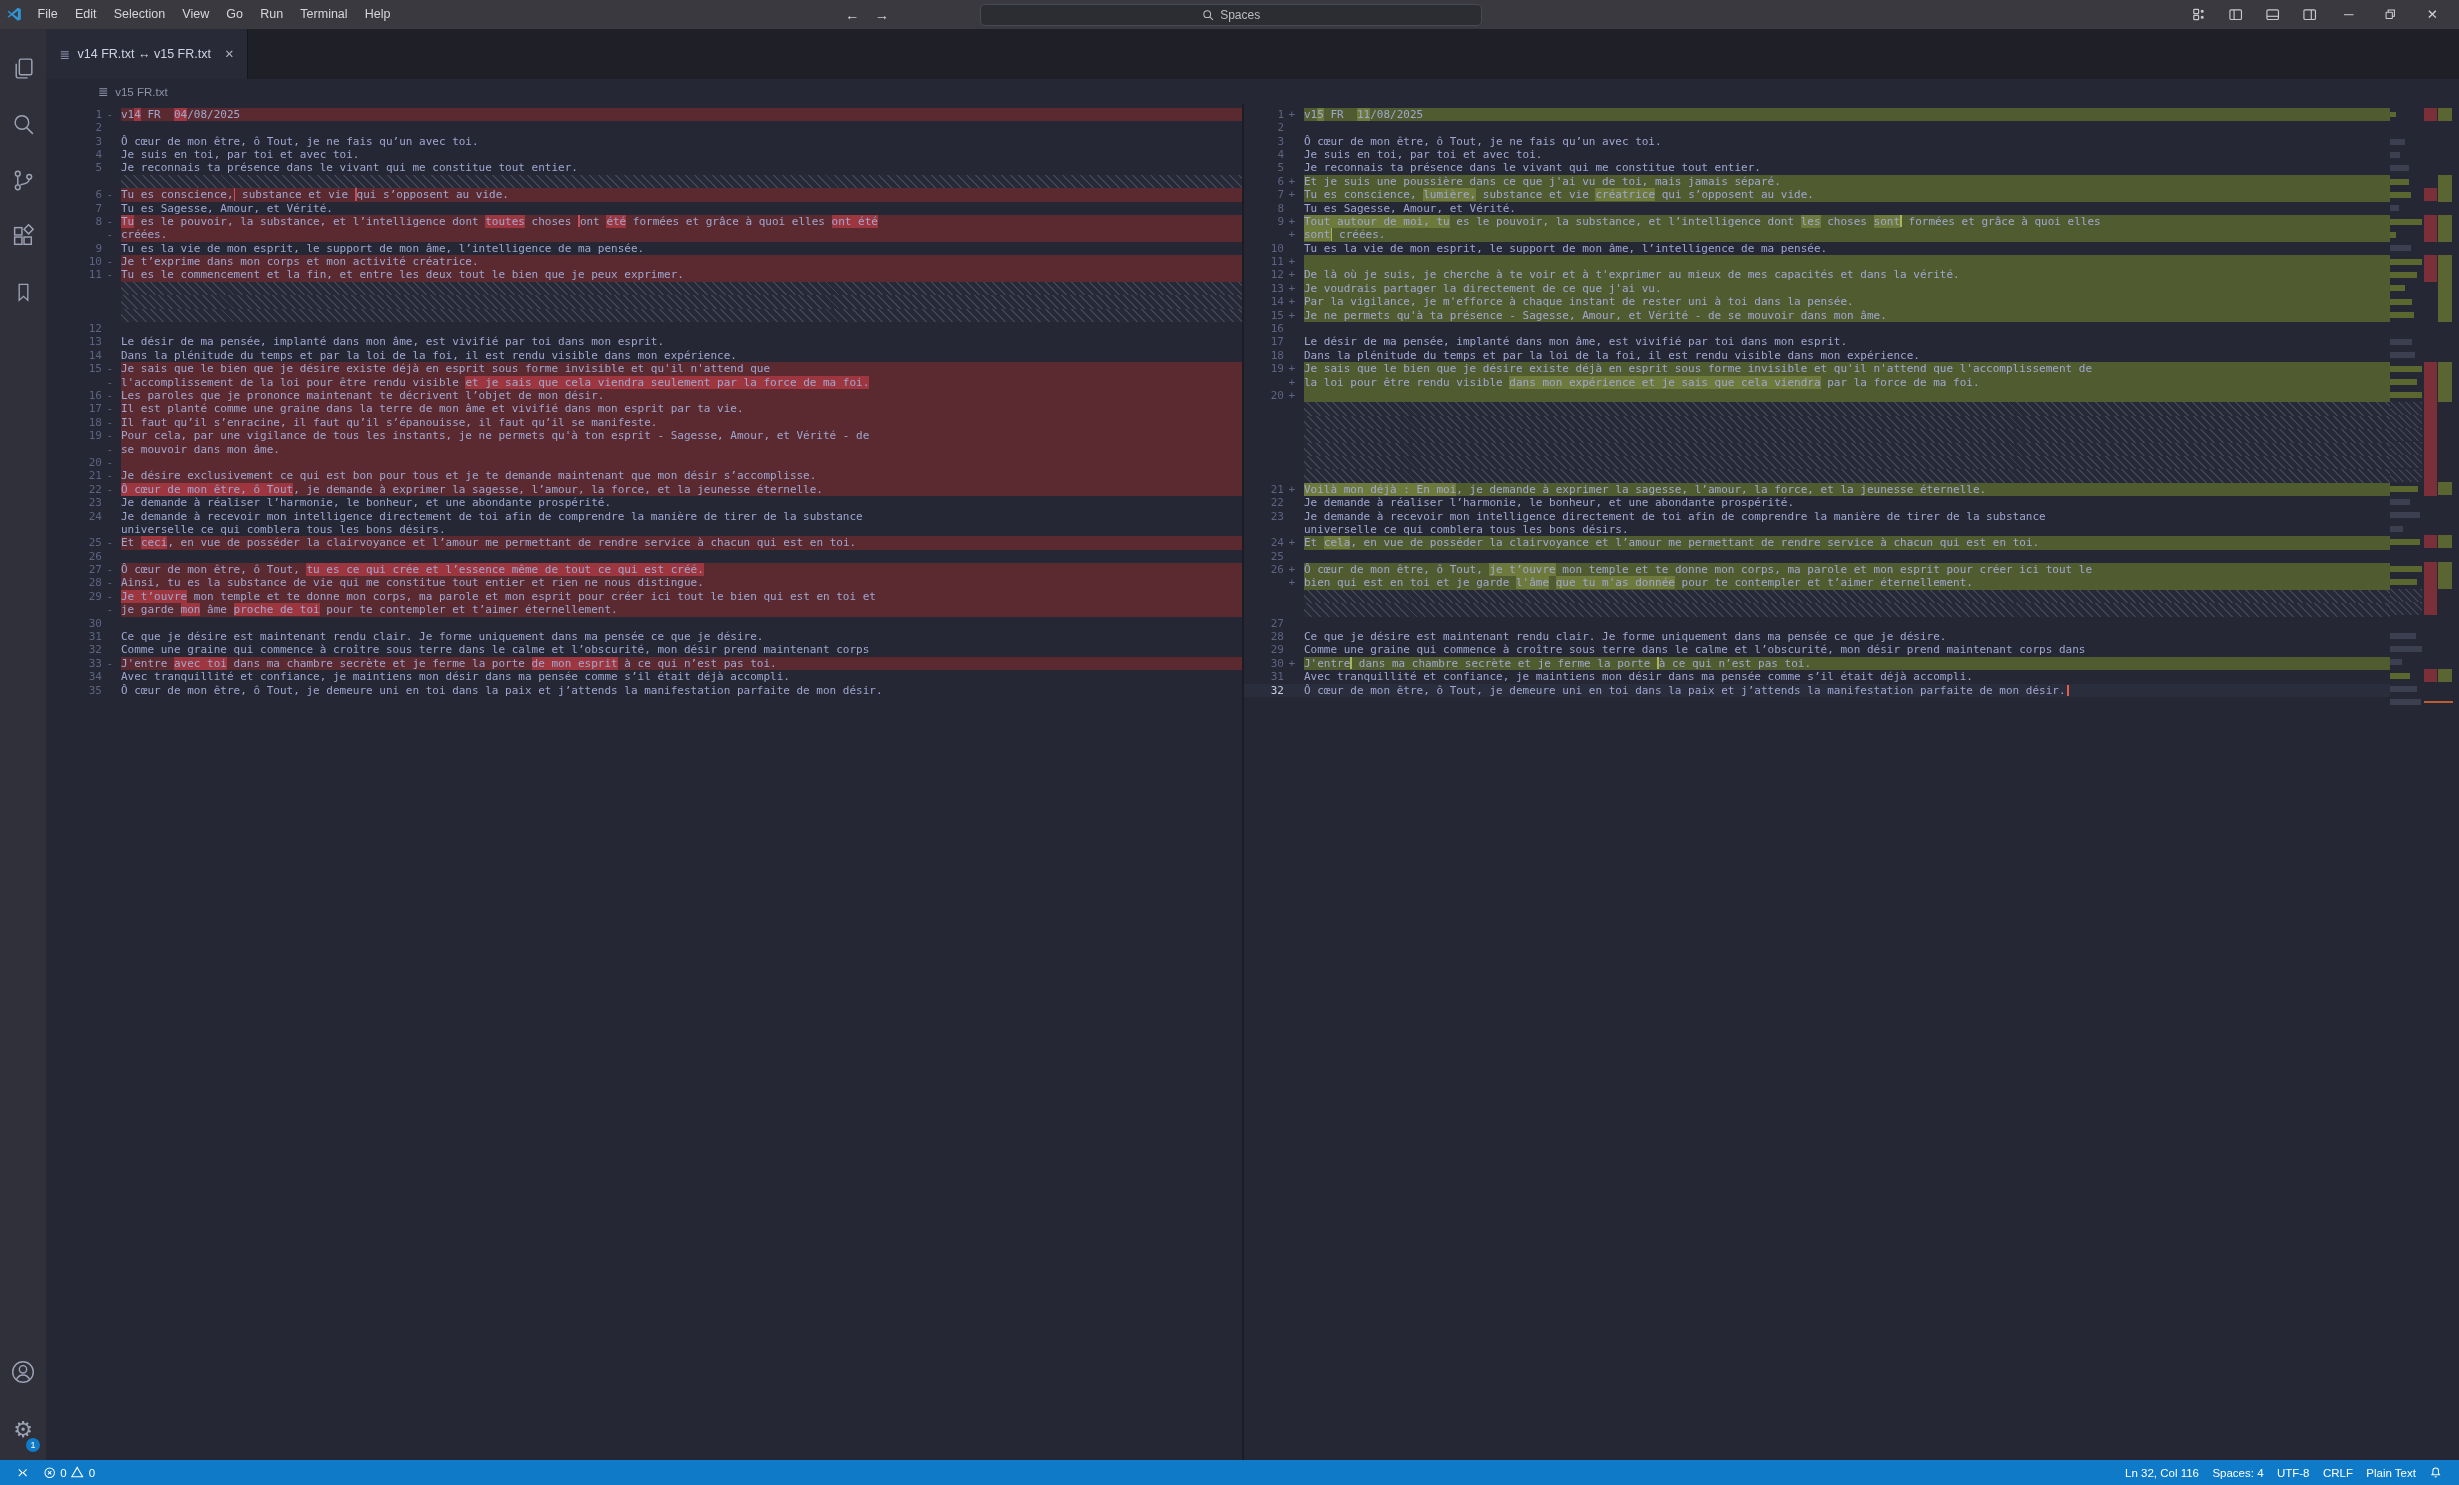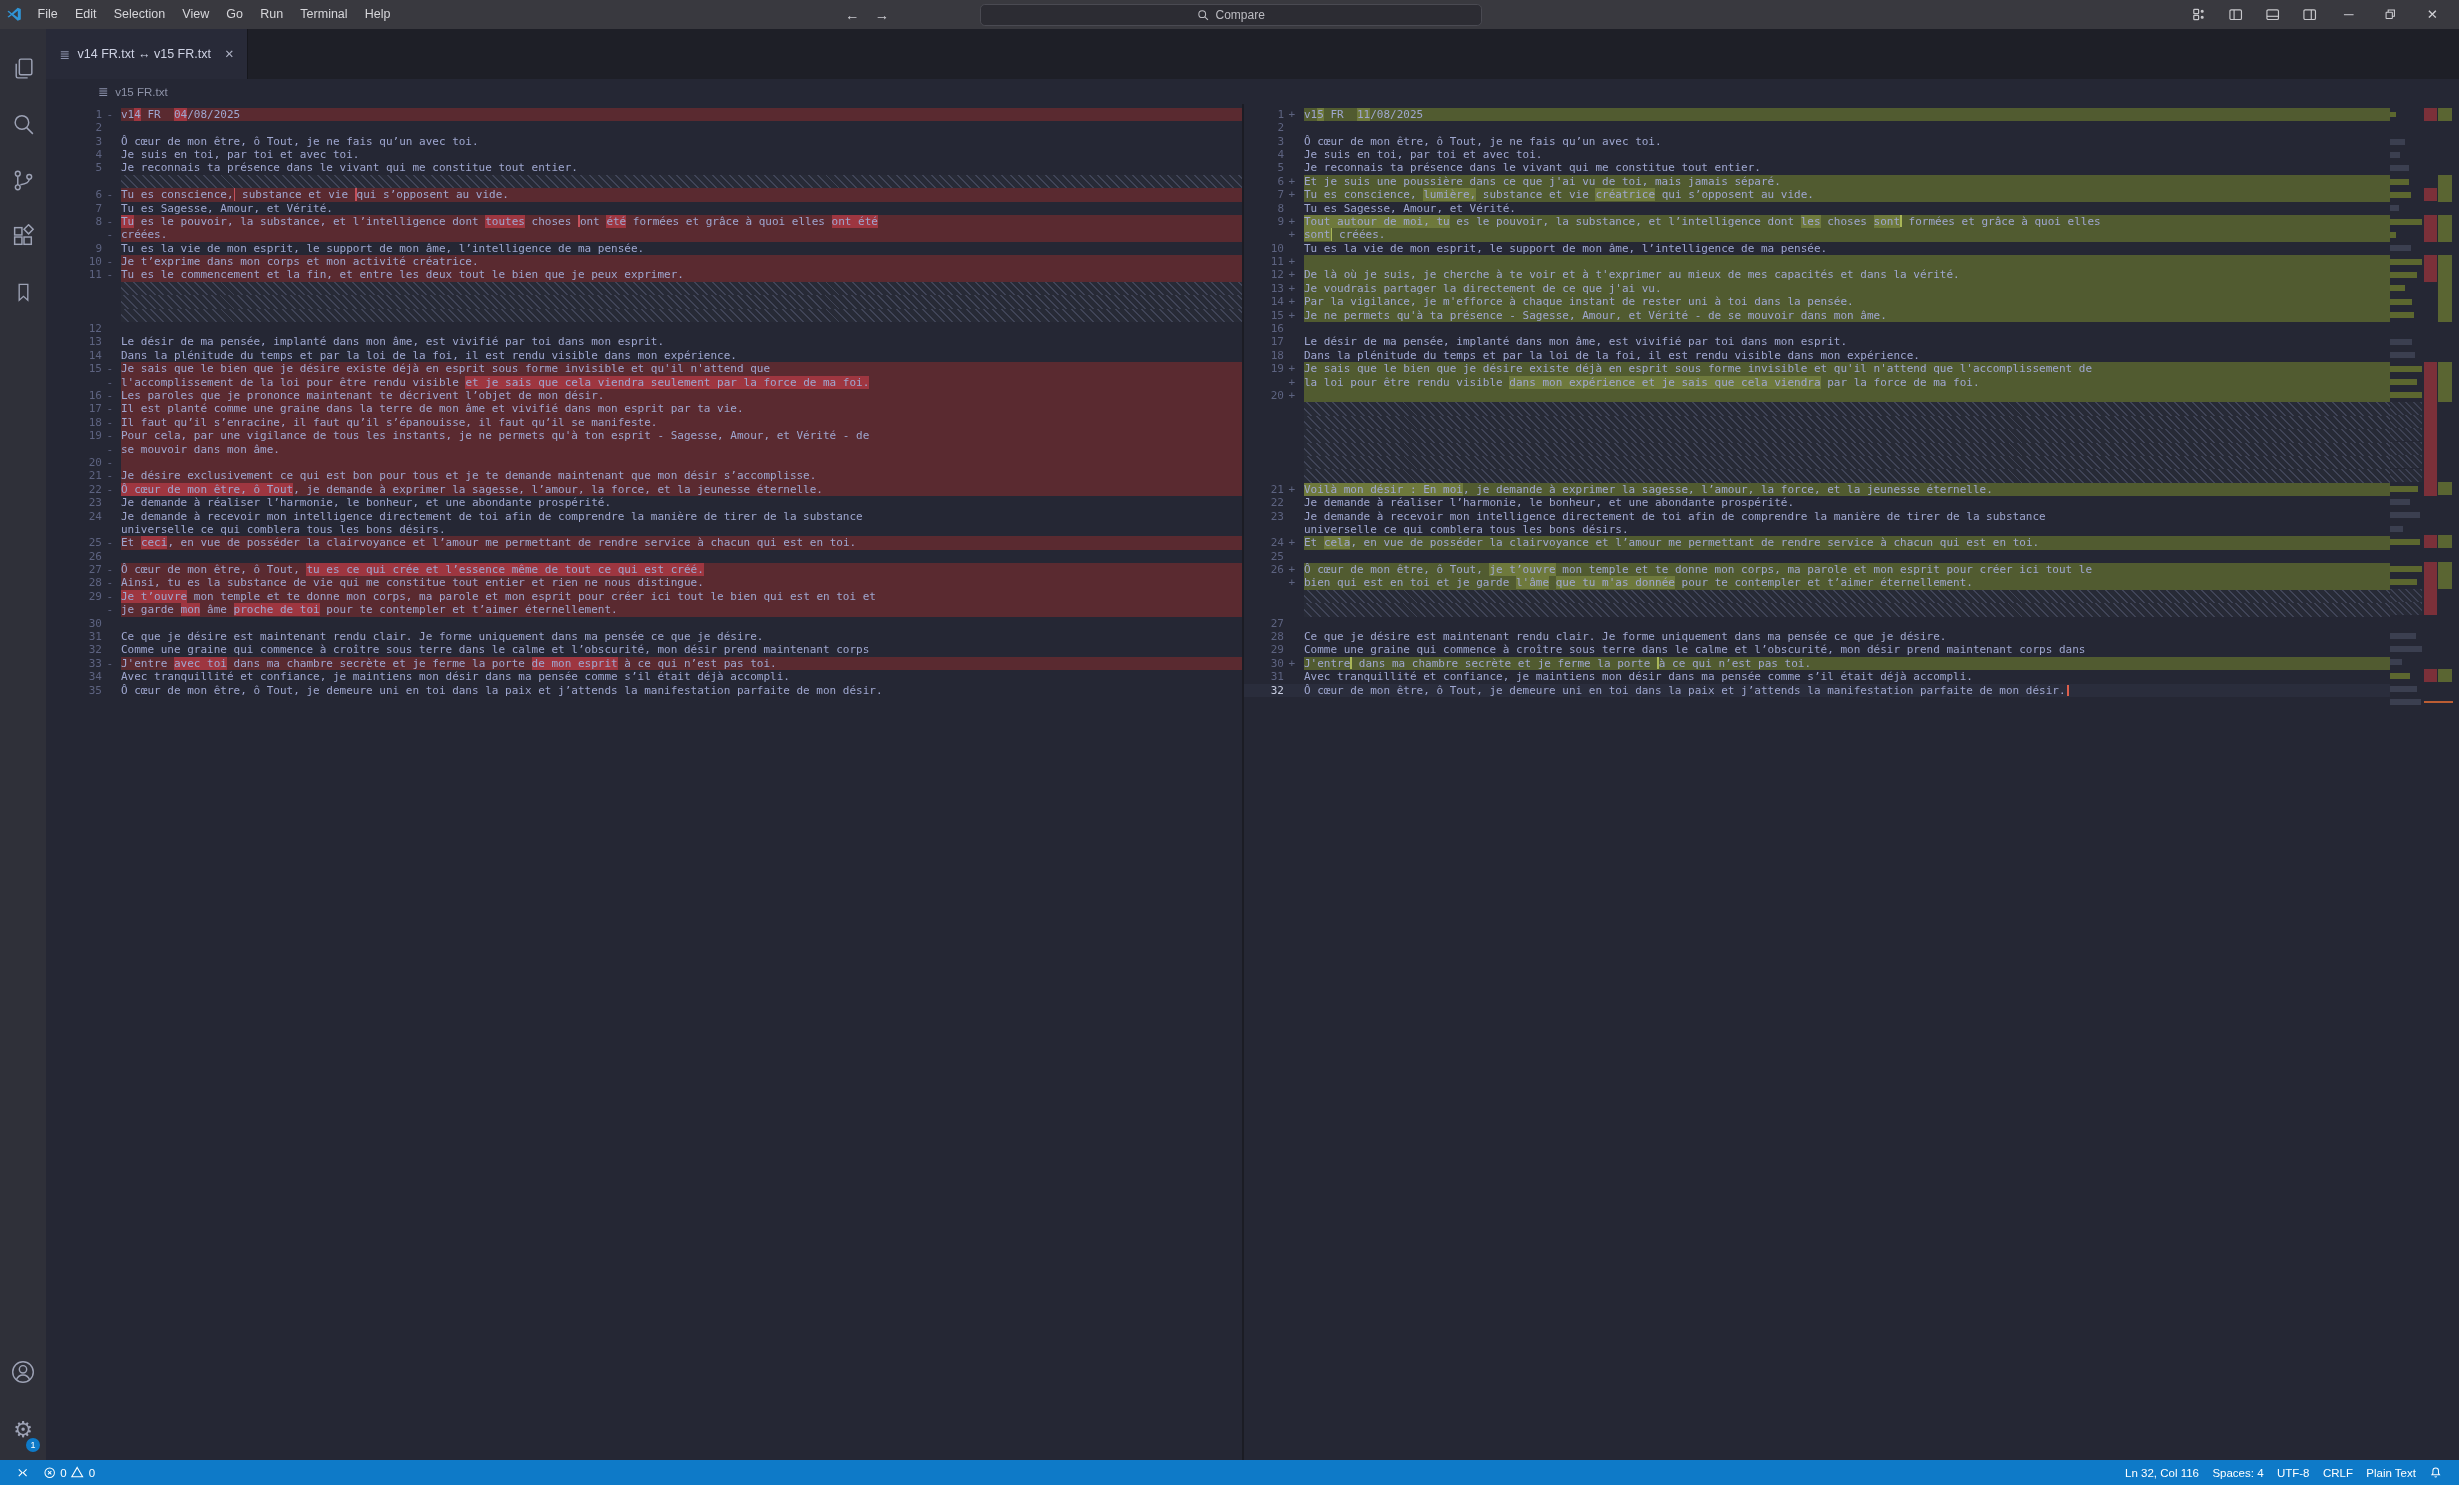--- a/index.html
+++ b/index.html
@@ -89,21 +89,21 @@
     </div>
   <div class="nav-arrows">
     <span>←</span>
     <span>→</span>
   </div>
   <div class="command-center">
     <svg width="12.5" height="12.5" viewBox="0 0 24 24" fill="none" stroke="#bcbcc2" stroke-width="2">
         <circle cx="10" cy="10" r="6.5"></circle>
         <line x1="15" y1="15" x2="21" y2="21"></line>
       </svg>
-    <span>Compare</span>
+    <span>Spaces</span>
   </div>
   <div class="tb-right">
     <span class="tb-icon">
       <svg width="14.4" height="14.4" viewBox="0 0 24 24" fill="none" stroke="#c8c8cc" stroke-width="2">
           <rect x="3" y="4" width="8" height="7" rx="1"></rect>
           <rect x="3" y="14" width="8" height="7" rx="1"></rect>
           <circle cx="17" cy="7" r="1.6" fill="#c8c8cc"></circle>
           <circle cx="17" cy="17" r="1.6" fill="#c8c8cc"></circle>
         </svg>
     </span>
@@ -276,21 +276,21 @@
       <div class="row ctx"><div class="gutter"><span class="num">18</span><span class="mark"></span></div><div class="content"><span class="seg-t">Dans la plénitude du temps et par la loi de la foi, il est rendu visible dans mon expérience.</span></div></div>
       <div class="row add"><div class="gutter"><span class="num">19</span><span class="mark">+</span></div><div class="content"><span class="seg-t">Je sais que le bien que je désire existe déjà en esprit sous forme invisible et qu'il n'attend que l'accomplissement de</span></div></div>
       <div class="row add"><div class="gutter"><span class="num"></span><span class="mark">+</span></div><div class="content"><span class="seg-t">la loi pour être rendu visible </span><span class="seg-w">dans mon expérience et je sais que cela viendra</span><span class="seg-t"> par la force de ma foi.</span></div></div>
       <div class="row add"><div class="gutter"><span class="num">20</span><span class="mark">+</span></div><div class="content"></div></div>
       <div class="row hatch"><div class="gutter"><span class="num"></span><span class="mark"></span></div><div class="content"></div></div>
       <div class="row hatch"><div class="gutter"><span class="num"></span><span class="mark"></span></div><div class="content"></div></div>
       <div class="row hatch"><div class="gutter"><span class="num"></span><span class="mark"></span></div><div class="content"></div></div>
       <div class="row hatch"><div class="gutter"><span class="num"></span><span class="mark"></span></div><div class="content"></div></div>
       <div class="row hatch"><div class="gutter"><span class="num"></span><span class="mark"></span></div><div class="content"></div></div>
       <div class="row hatch"><div class="gutter"><span class="num"></span><span class="mark"></span></div><div class="content"></div></div>
-      <div class="row add"><div class="gutter"><span class="num">21</span><span class="mark">+</span></div><div class="content"><span class="seg-w">Voilà mon désir : En moi</span><span class="seg-t">, je demande à exprimer la sagesse, l’amour, la force, et la jeunesse éternelle.</span></div></div>
+      <div class="row add"><div class="gutter"><span class="num">21</span><span class="mark">+</span></div><div class="content"><span class="seg-w">Voilà mon déjà : En moi</span><span class="seg-t">, je demande à exprimer la sagesse, l’amour, la force, et la jeunesse éternelle.</span></div></div>
       <div class="row ctx"><div class="gutter"><span class="num">22</span><span class="mark"></span></div><div class="content"><span class="seg-t">Je demande à réaliser l’harmonie, le bonheur, et une abondante prospérité.</span></div></div>
       <div class="row ctx"><div class="gutter"><span class="num">23</span><span class="mark"></span></div><div class="content"><span class="seg-t">Je demande à recevoir mon intelligence directement de toi afin de comprendre la manière de tirer de la substance</span></div></div>
       <div class="row ctx"><div class="gutter"><span class="num"></span><span class="mark"></span></div><div class="content"><span class="seg-t">universelle ce qui comblera tous les bons désirs.</span></div></div>
       <div class="row add"><div class="gutter"><span class="num">24</span><span class="mark">+</span></div><div class="content"><span class="seg-t">Et </span><span class="seg-w">cela</span><span class="seg-t">, en vue de posséder la clairvoyance et l’amour me permettant de rendre service à chacun qui est en toi.</span></div></div>
       <div class="row ctx"><div class="gutter"><span class="num">25</span><span class="mark"></span></div><div class="content"></div></div>
       <div class="row add"><div class="gutter"><span class="num">26</span><span class="mark">+</span></div><div class="content"><span class="seg-t">Ô cœur de mon être, ô Tout, </span><span class="seg-w">je t’ouvre</span><span class="seg-t"> mon temple et te donne mon corps, ma parole et mon esprit pour créer ici tout le</span></div></div>
       <div class="row add"><div class="gutter"><span class="num"></span><span class="mark">+</span></div><div class="content"><span class="seg-t">bien qui est en toi et je garde </span><span class="seg-w">l'âme</span><span class="seg-t"> </span><span class="seg-w">que tu m'as donnée</span><span class="seg-t"> pour te contempler et t’aimer éternellement.</span></div></div>
       <div class="row hatch"><div class="gutter"><span class="num"></span><span class="mark"></span></div><div class="content"></div></div>
       <div class="row hatch"><div class="gutter"><span class="num"></span><span class="mark"></span></div><div class="content"></div></div>
       <div class="row ctx"><div class="gutter"><span class="num">27</span><span class="mark"></span></div><div class="content"></div></div>

